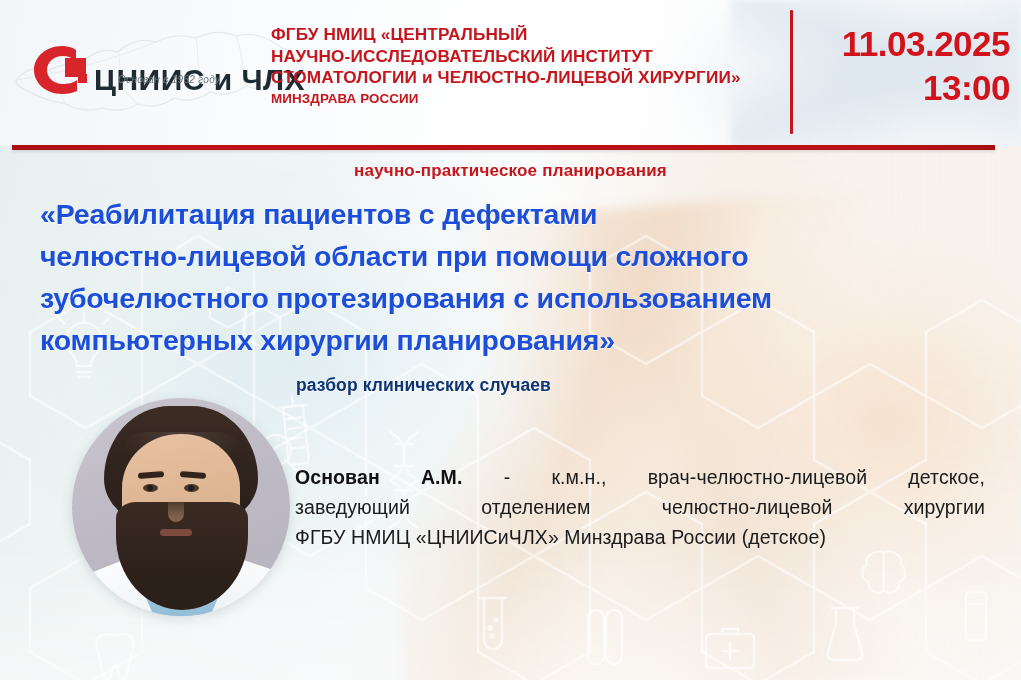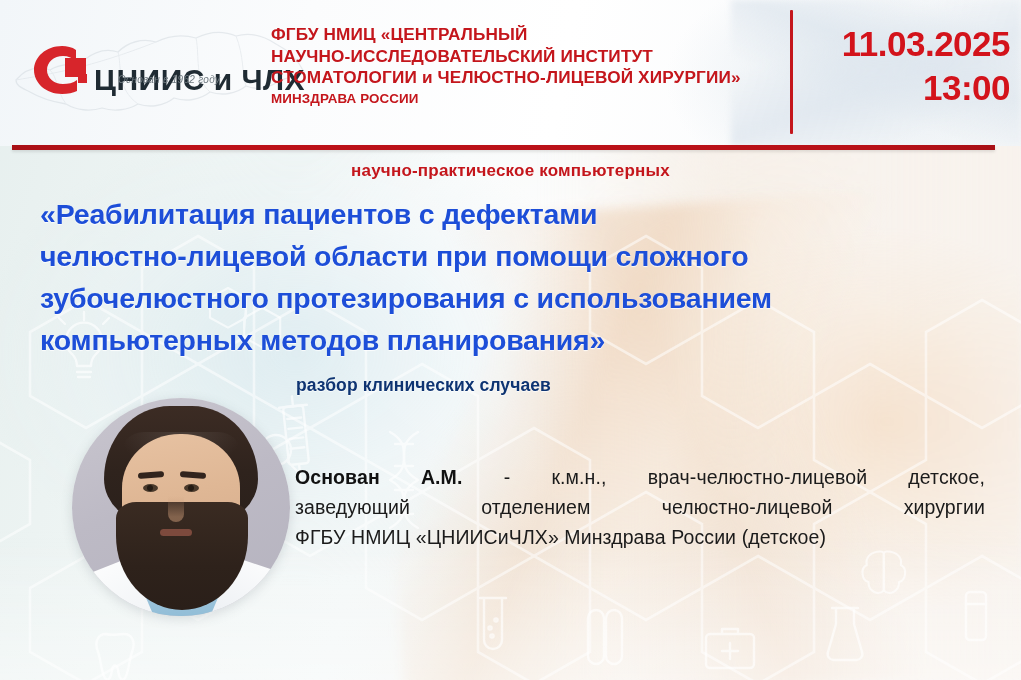--- a/index.html
+++ b/index.html
@@ -382,27 +382,27 @@
     <div class="hdr-divider"></div>
 
     <div class="datetime">
       <div class="date-val">11.03.2025</div>
       <div class="time-val">13:00</div>
     </div>
   </div>
 
   <div class="rule"></div>
 
-  <div class="kicker">научно-практическое компьютерных</div>
+  <div class="kicker">научно-практическое планирования</div>
 
   <div class="title">
     <span class="tl">«Реабилитация пациентов с дефектами</span>
     <span class="tl">челюстно-лицевой области при помощи сложного</span>
     <span class="tl">зубочелюстного протезирования с использованием</span>
-    <span class="tl">компьютерных методов планирования»</span>
+    <span class="tl">компьютерных хирургии планирования»</span>
   </div>
 
   <div class="subkicker">разбор клинических случаев</div>
 
   <div class="avatar">
     <div class="av-coat-l"></div>
     <div class="av-coat-r"></div>
     <div class="av-scrub"></div>
     <div class="av-hair"></div>
     <div class="av-face"></div>

